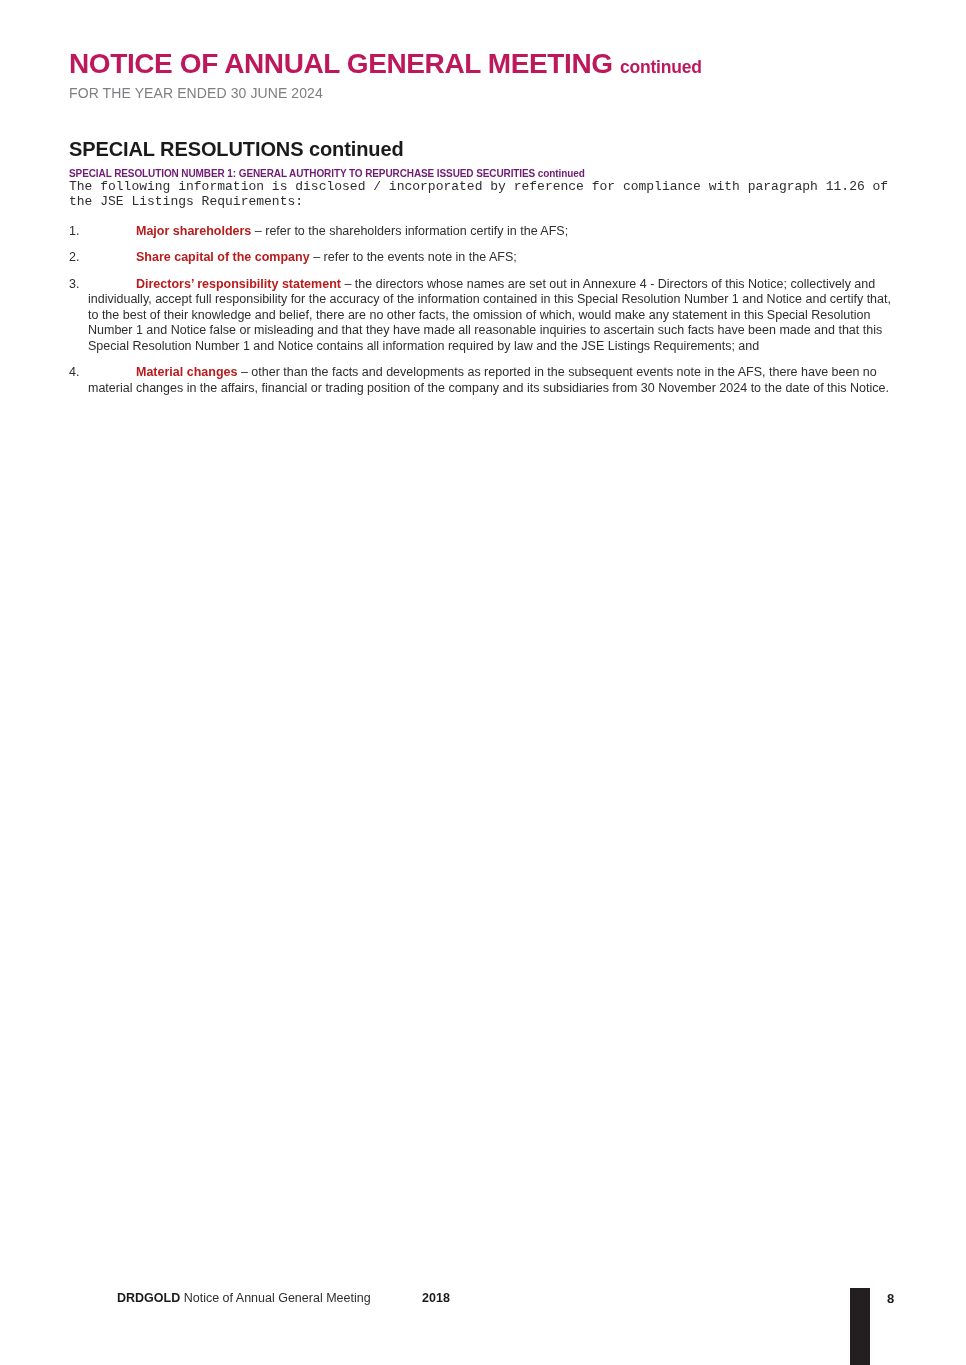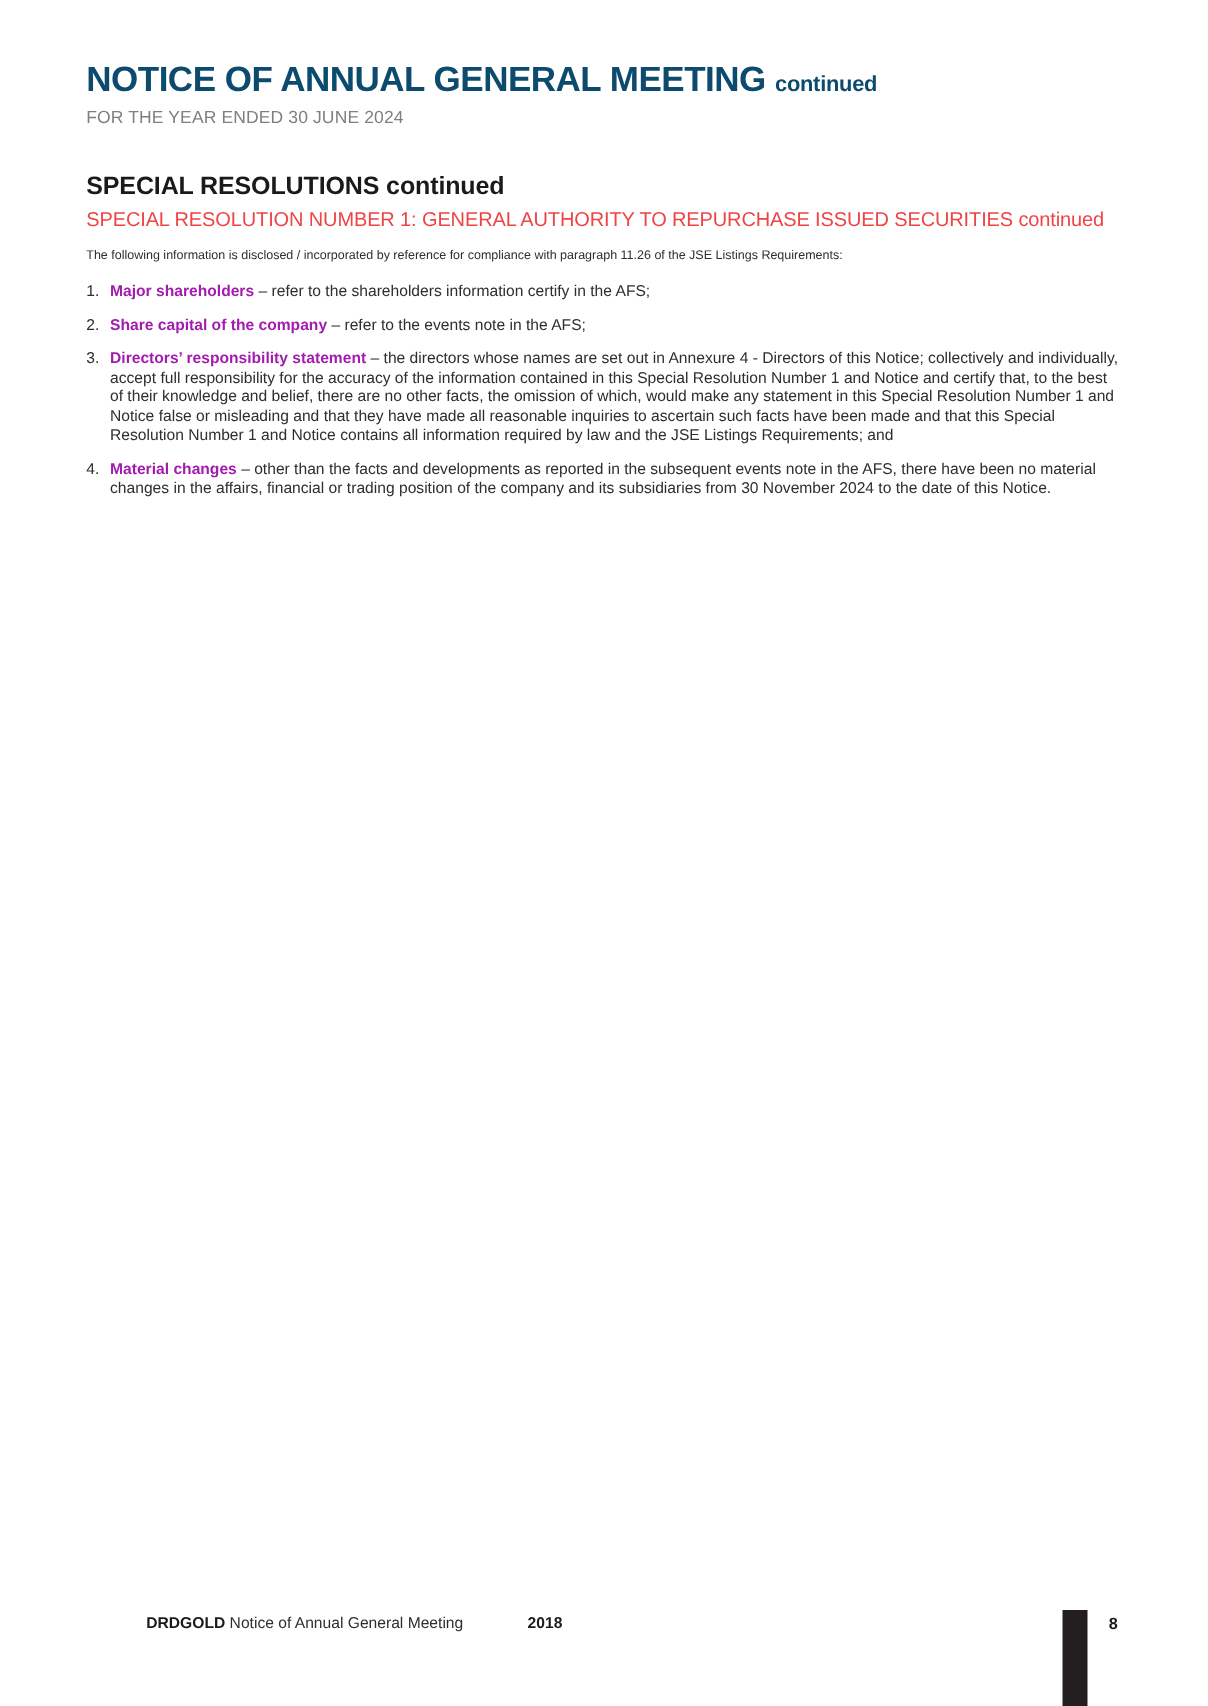--- a/index.html
+++ b/index.html
@@ -17,21 +17,21 @@
     position: relative;
     width: 966px;
     height: 1365px;
   }
   .content {
     padding: 49px 71px 0 69px;
   }
   .doc-title {
     font-size: 28px;
     font-weight: bold;
-    color: #0c4a6e;
+    color: #be185d;
     letter-spacing: -0.4px;
     line-height: 1.1;
   }
   .doc-title .title-suffix {
     font-size: 17.5px;
     letter-spacing: -0.2px;
   }
   .doc-subtitle {
     margin-top: 5px;
     font-size: 14px;
@@ -41,50 +41,51 @@
   }
   .section-heading {
     margin-top: 37px;
     font-size: 20px;
     font-weight: bold;
     color: #1a1a1a;
     letter-spacing: -0.1px;
   }
   .section-subheading {
     margin-top: 7px;
-    font-size: 16px;
-    font-weight: normal;
-    color: #ef4444;
+    font-size: 10px;
+    font-weight: bold;
+    color: #701a75;
     letter-spacing: -0.1px;
   }
   .intro {
-    margin-top: 11px;
-    font-size: 10px;
+    font-size: 13px;
     line-height: 15.5px;
     color: #2e2e2e;
+    font-family: Liberation Mono, monospace;
   }
   .res-list {
     margin-top: 14px;
   }
   .list-item {
     display: flex;
     margin-bottom: 11px;
     font-size: 12.5px;
     line-height: 15.5px;
   }
   .list-item .num {
     flex: 0 0 19px;
     width: 19px;
   }
   .list-item .item-text {
     flex: 1 1 auto;
   }
   .list-item .item-text strong {
     font-weight: bold;
-    color: #a21caf;
+    color: #b91c1c;
+    margin-left: 48px;
   }
   .footer-line {
     position: absolute;
     left: 69px;
     top: 1291px;
     font-size: 12.5px;
     color: #2e2e2e;
   }
   .footer-line strong {
     font-weight: bold;

